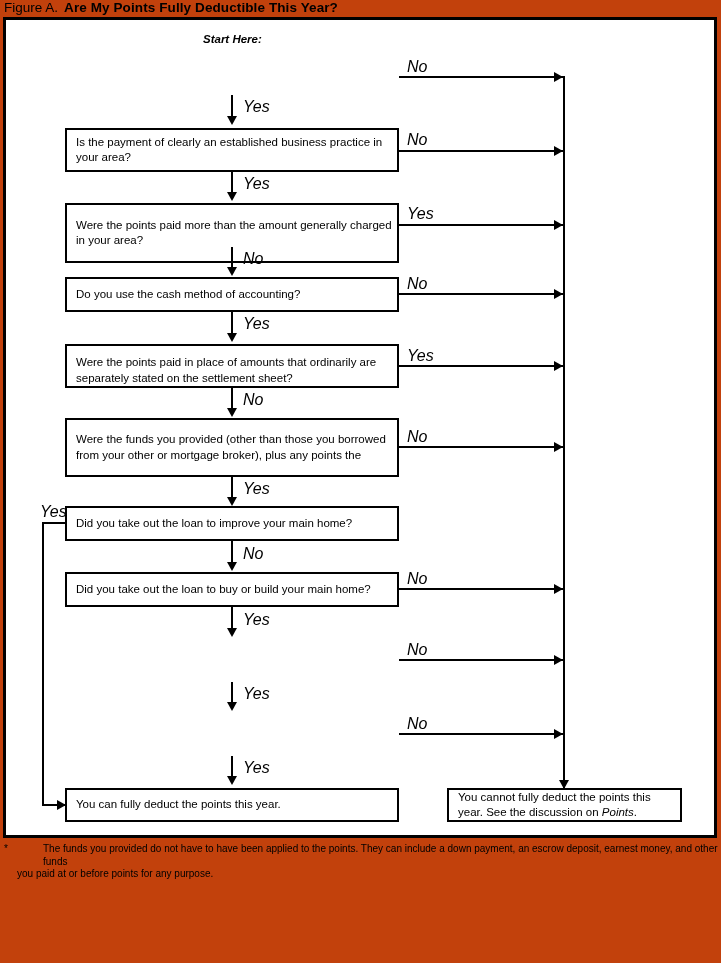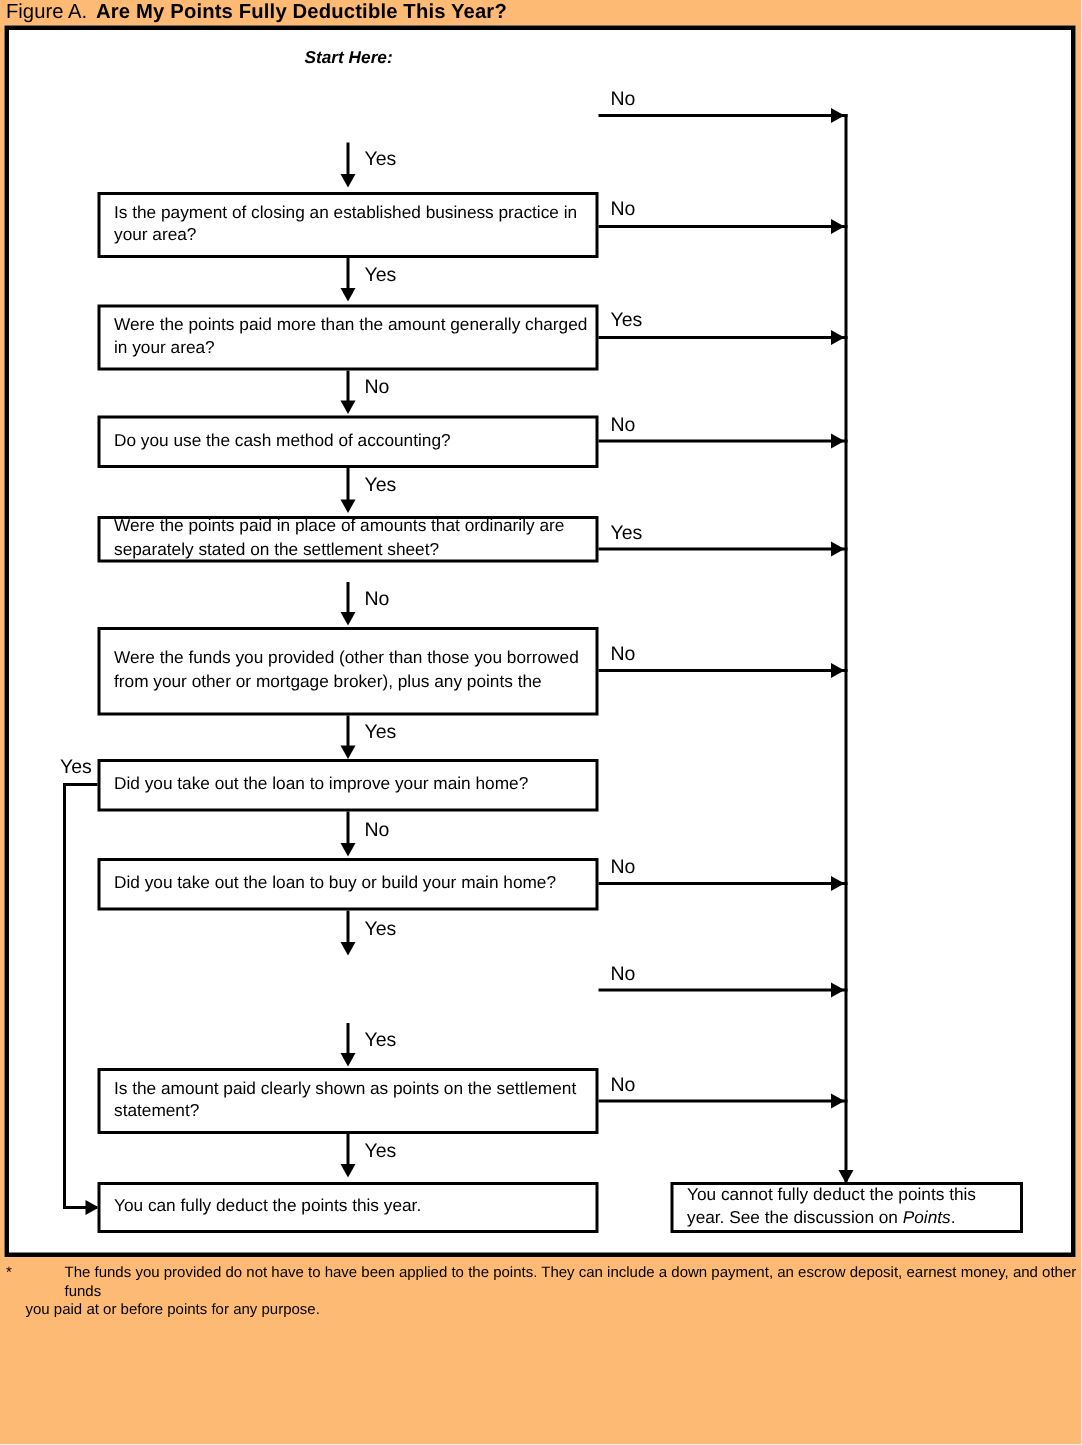--- a/index.html
+++ b/index.html
@@ -9,21 +9,21 @@
     background: #ffffff;
   }
   body {
     font-family: "Liberation Sans", sans-serif;
     color: #000000;
   }
   #page {
     position: relative;
     width: 721px;
     height: 963px;
-    background: #fdba74;
+    background: #c2410c;
     overflow: hidden;
   }
 
   
   #figure-title {
     position: absolute;
     left: 4px;
     top: 0px;
     width: 712px;
     height: 17px;
@@ -107,21 +107,22 @@
     width: 0;
     height: 0;
     border-top: 5px solid transparent;
     border-bottom: 5px solid transparent;
     border-left: 9px solid #000000;
   }
 
   
   .edge-label {
     position: absolute;
-    font-size: 13px;
+    font-size: 16px;
+    font-style: italic;
     white-space: nowrap;
     color: #000000;
   }
 
   
   #footnote {
     position: absolute;
     left: 4px;
     top: 843px;
     width: 714px;
@@ -169,50 +170,50 @@
 
   <div class="hline" style="left:399px; top:76px; width:166px;"></div>
   <div class="arrow-right" style="left:554px; top:72px;"></div>
   <div class="edge-label" style="left:407px; top:58px;">No</div>
 
   <div class="vline" style="left:231px; top:95px; height:26px;"></div>
   <div class="arrow-down" style="left:227px; top:116px;"></div>
   <div class="edge-label" style="left:243px; top:98px;">Yes</div>
 
   <div class="flow-box" style="left:65px; top:128px; width:334px; height:44px;">
-    <span class="box-text"><span>Is the payment of closing an established business practice in</span><br><span>your area?</span></span>
+    <span class="box-text"><span>Is the payment of clearly an established business practice in</span><br><span>your area?</span></span>
   </div>
   <div class="hline" style="left:399px; top:150px; width:166px;"></div>
   <div class="arrow-right" style="left:554px; top:146px;"></div>
   <div class="edge-label" style="left:407px; top:131px;">No</div>
   <div class="vline" style="left:231px; top:172px; height:24px;"></div>
   <div class="arrow-down" style="left:227px; top:192px;"></div>
   <div class="edge-label" style="left:243px; top:175px;">Yes</div>
 
-  <div class="flow-box" style="left:65px; top:203px; width:334px; height:44px;">
+  <div class="flow-box" style="left:65px; top:203px; width:334px; height:60px;">
     <span class="box-text"><span>Were the points paid more than the amount generally charged</span><br><span>in your area?</span></span>
   </div>
   <div class="hline" style="left:399px; top:224px; width:166px;"></div>
   <div class="arrow-right" style="left:554px; top:220px;"></div>
   <div class="edge-label" style="left:407px; top:205px;">Yes</div>
   <div class="vline" style="left:231px; top:247px; height:24px;"></div>
   <div class="arrow-down" style="left:227px; top:267px;"></div>
   <div class="edge-label" style="left:243px; top:250px;">No</div>
 
   <div class="flow-box" style="left:65px; top:277px; width:334px; height:35px;">
     <span class="box-text">Do you use the cash method of accounting?</span>
   </div>
   <div class="hline" style="left:399px; top:293px; width:166px;"></div>
   <div class="arrow-right" style="left:554px; top:289px;"></div>
   <div class="edge-label" style="left:407px; top:275px;">No</div>
   <div class="vline" style="left:231px; top:312px; height:26px;"></div>
   <div class="arrow-down" style="left:227px; top:333px;"></div>
   <div class="edge-label" style="left:243px; top:315px;">Yes</div>
 
-  <div class="flow-box" style="left:65px; top:344px; width:334px; height:31px;">
+  <div class="flow-box" style="left:65px; top:344px; width:334px; height:44px;align-items:flex-end;">
     <span class="box-text"><span>Were the points paid in place of amounts that ordinarily are</span><br><span>separately stated on the settlement sheet?</span></span>
   </div>
   <div class="hline" style="left:399px; top:365px; width:166px;"></div>
   <div class="arrow-right" style="left:554px; top:361px;"></div>
   <div class="edge-label" style="left:407px; top:347px;">Yes</div>
   <div class="vline" style="left:231px; top:388px; height:24px;"></div>
   <div class="arrow-down" style="left:227px; top:408px;"></div>
   <div class="edge-label" style="left:243px; top:391px;">No</div>
 
   <div class="flow-box" style="left:65px; top:418px; width:334px; height:59px;">
@@ -242,23 +243,20 @@
   <div class="arrow-down" style="left:227px; top:628px;"></div>
   <div class="edge-label" style="left:243px; top:611px;">Yes</div>
 
   <div class="hline" style="left:399px; top:659px; width:166px;"></div>
   <div class="arrow-right" style="left:554px; top:655px;"></div>
   <div class="edge-label" style="left:407px; top:641px;">No</div>
   <div class="vline" style="left:231px; top:682px; height:24px;"></div>
   <div class="arrow-down" style="left:227px; top:702px;"></div>
   <div class="edge-label" style="left:243px; top:685px;">Yes</div>
 
-  <div class="flow-box" style="left:65px; top:712px; width:334px; height:44px;">
-    <span class="box-text"><span>Is the amount paid clearly shown as points on the settlement</span><br><span>statement?</span></span>
-  </div>
   <div class="hline" style="left:399px; top:733px; width:166px;"></div>
   <div class="arrow-right" style="left:554px; top:729px;"></div>
   <div class="edge-label" style="left:407px; top:715px;">No</div>
   <div class="vline" style="left:231px; top:756px; height:24px;"></div>
   <div class="arrow-down" style="left:227px; top:776px;"></div>
   <div class="edge-label" style="left:243px; top:759px;">Yes</div>
 
   <div class="flow-box" style="left:447px; top:788px; width:235px; height:34px;">
     <span class="box-text"><span>You cannot fully deduct the points this</span><br><span>year. See the discussion on </span><i>Points</i><span>.</span></span>
   </div>

